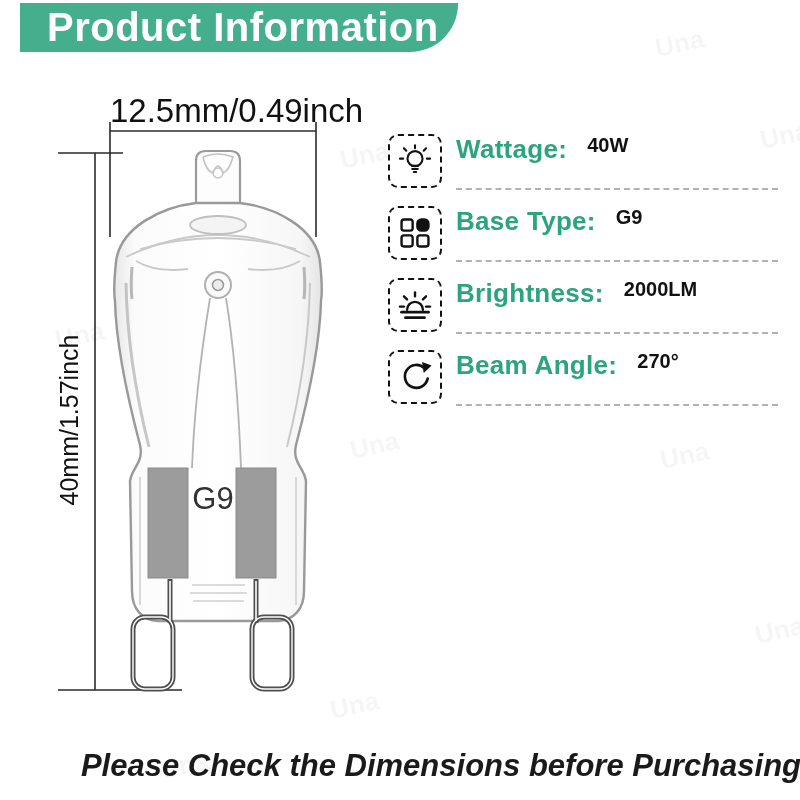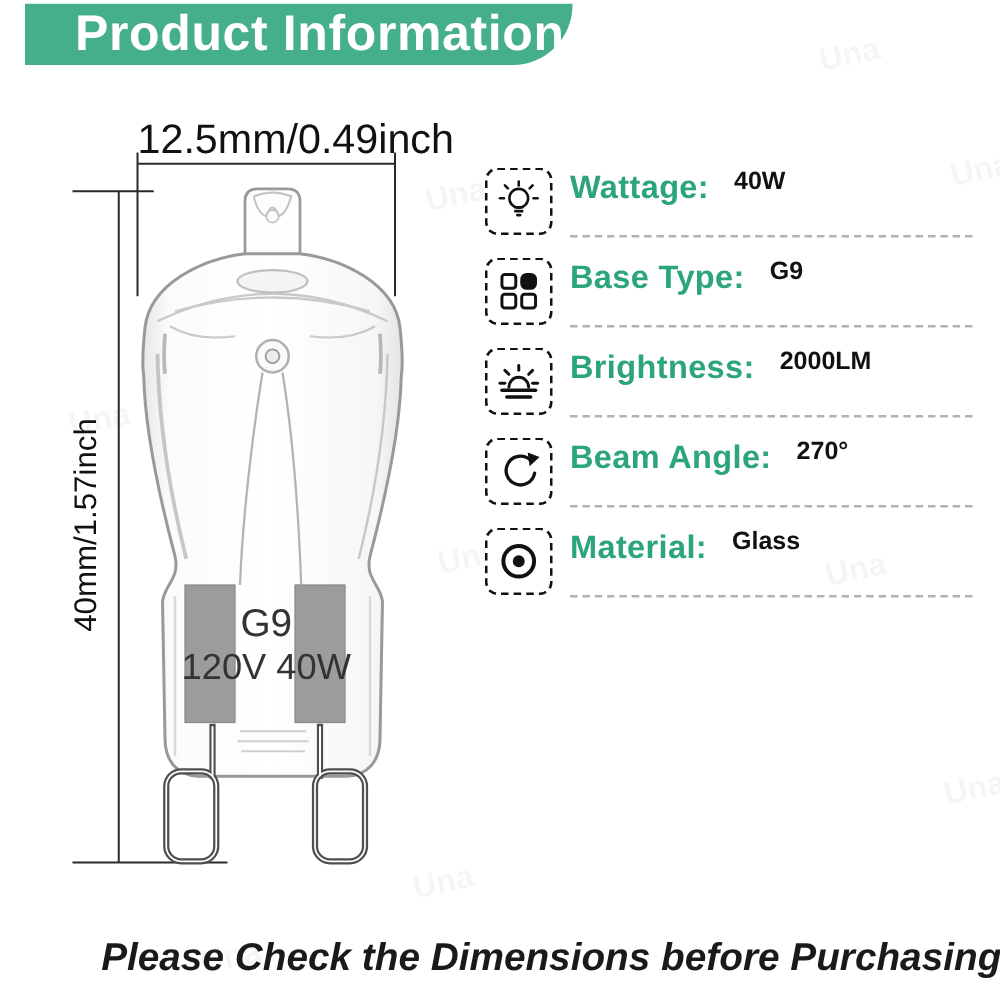--- a/index.html
+++ b/index.html
@@ -7,21 +7,21 @@
     position:relative;width:800px;height:800px;background:#ffffff;overflow:hidden;
     font-family:"Liberation Sans", sans-serif;
   }
   
   .banner{
     position:absolute;left:20px;top:3px;width:438px;height:49px;
     background:#45ae8c;border-radius:0 0 48px 0;
     display:flex;align-items:center;
   }
   .banner-title{
-    color:#ffffff;font-size:40px;font-weight:bold;padding-left:40px;
+    color:#ffffff;font-size:40px;font-weight:bold;padding-left:27px;
     letter-spacing:0.5px;white-space:nowrap;
   }
   
   .wm{
     position:absolute;color:rgba(0,0,0,0.04);font-size:26px;font-weight:bold;
     transform:rotate(-12deg);pointer-events:none;user-select:none;
   }
   
   .diagram-svg{position:absolute;left:40px;top:85px;width:320px;height:630px;}
   .dim-label-top{
@@ -163,21 +163,20 @@
       <rect x="93" y="532" width="40" height="72" rx="12" stroke="#ffffff" stroke-width="1.4"></rect>
       <path d="M216 496 V 536" stroke="#ffffff" stroke-width="1.6"></path>
       <rect x="212" y="532" width="40" height="72" rx="12" stroke="#ffffff" stroke-width="1.4"></rect>
     </g>
   </svg>
 
   <div class="dim-label-top">12.5mm/0.49inch</div>
   <div class="dim-label-left">40mm/1.57inch</div>
 
   <div class="bulb-text-1">G9</div>
-  <div class="bulb-text-2">120V 40W</div>
 
   <div class="specs">
 
     <div class="spec-row">
       <div class="spec-icon">
         <svg width="38" height="38" viewBox="0 0 48 48" fill="none" stroke="#111" stroke-width="2.6" stroke-linecap="round">
           <circle cx="24" cy="21" r="9.5"></circle>
           <path d="M20 30 h8 M20.5 34 h7 M22.5 38 h3"></path>
           <path d="M24 4 V 8"></path>
           <path d="M10 8 L 13 11"></path>
@@ -234,30 +233,18 @@
           <path d="M36 13 A 14.5 14.5 0 1 0 40 26"></path>
           <polygon points="33,5 45,9.5 35,19" fill="#111" stroke="none"></polygon>
         </svg>
       </div>
       <div class="spec-body">
         <span class="spec-label">Beam Angle:</span>
         <span class="spec-value">270°</span>
       </div>
     </div>
 
-    <div class="spec-row">
-      <div class="spec-icon">
-        <svg width="38" height="38" viewBox="0 0 48 48" fill="none" stroke="#111" stroke-width="4">
-          <circle cx="24" cy="24" r="15.5"></circle>
-          <circle cx="24" cy="24" r="6" fill="#111" stroke="none"></circle>
-        </svg>
-      </div>
-      <div class="spec-body">
-        <span class="spec-label">Material:</span>
-        <span class="spec-value">Glass</span>
-      </div>
-    </div>
 
   </div>
 
   <div class="notice">Please Check the Dimensions before Purchasing</div>
 
 </div>
 
 </body></html>

